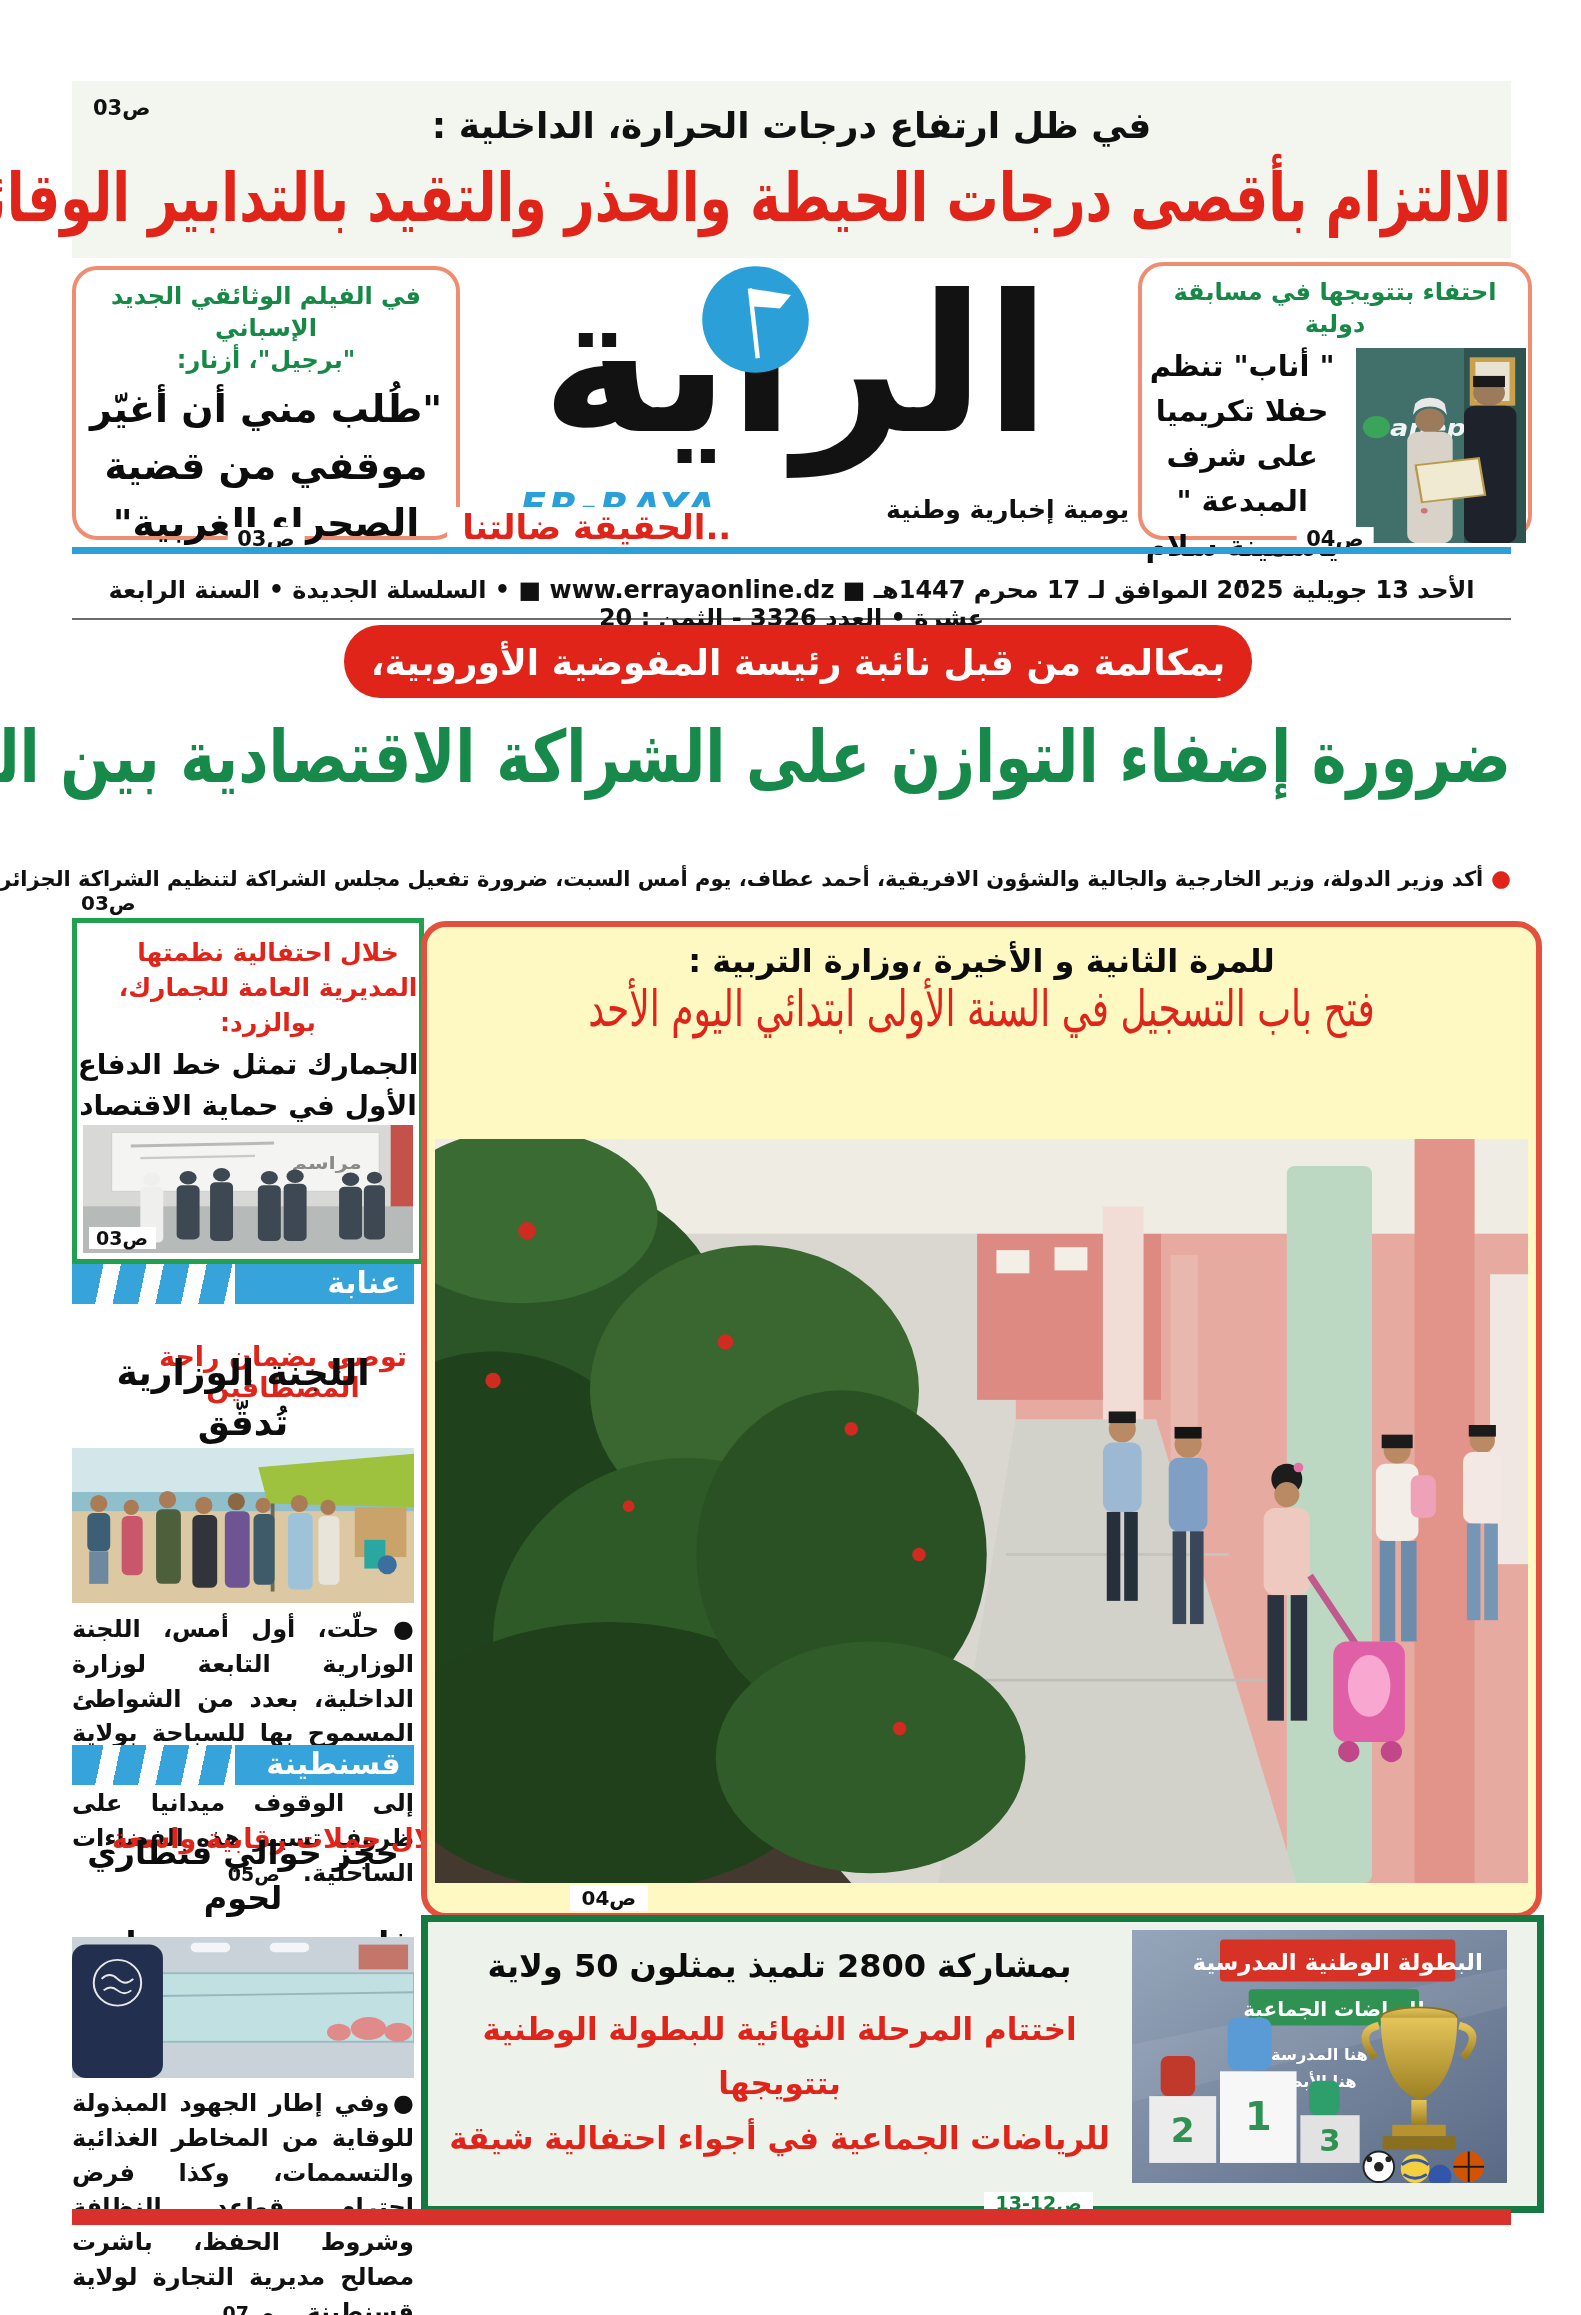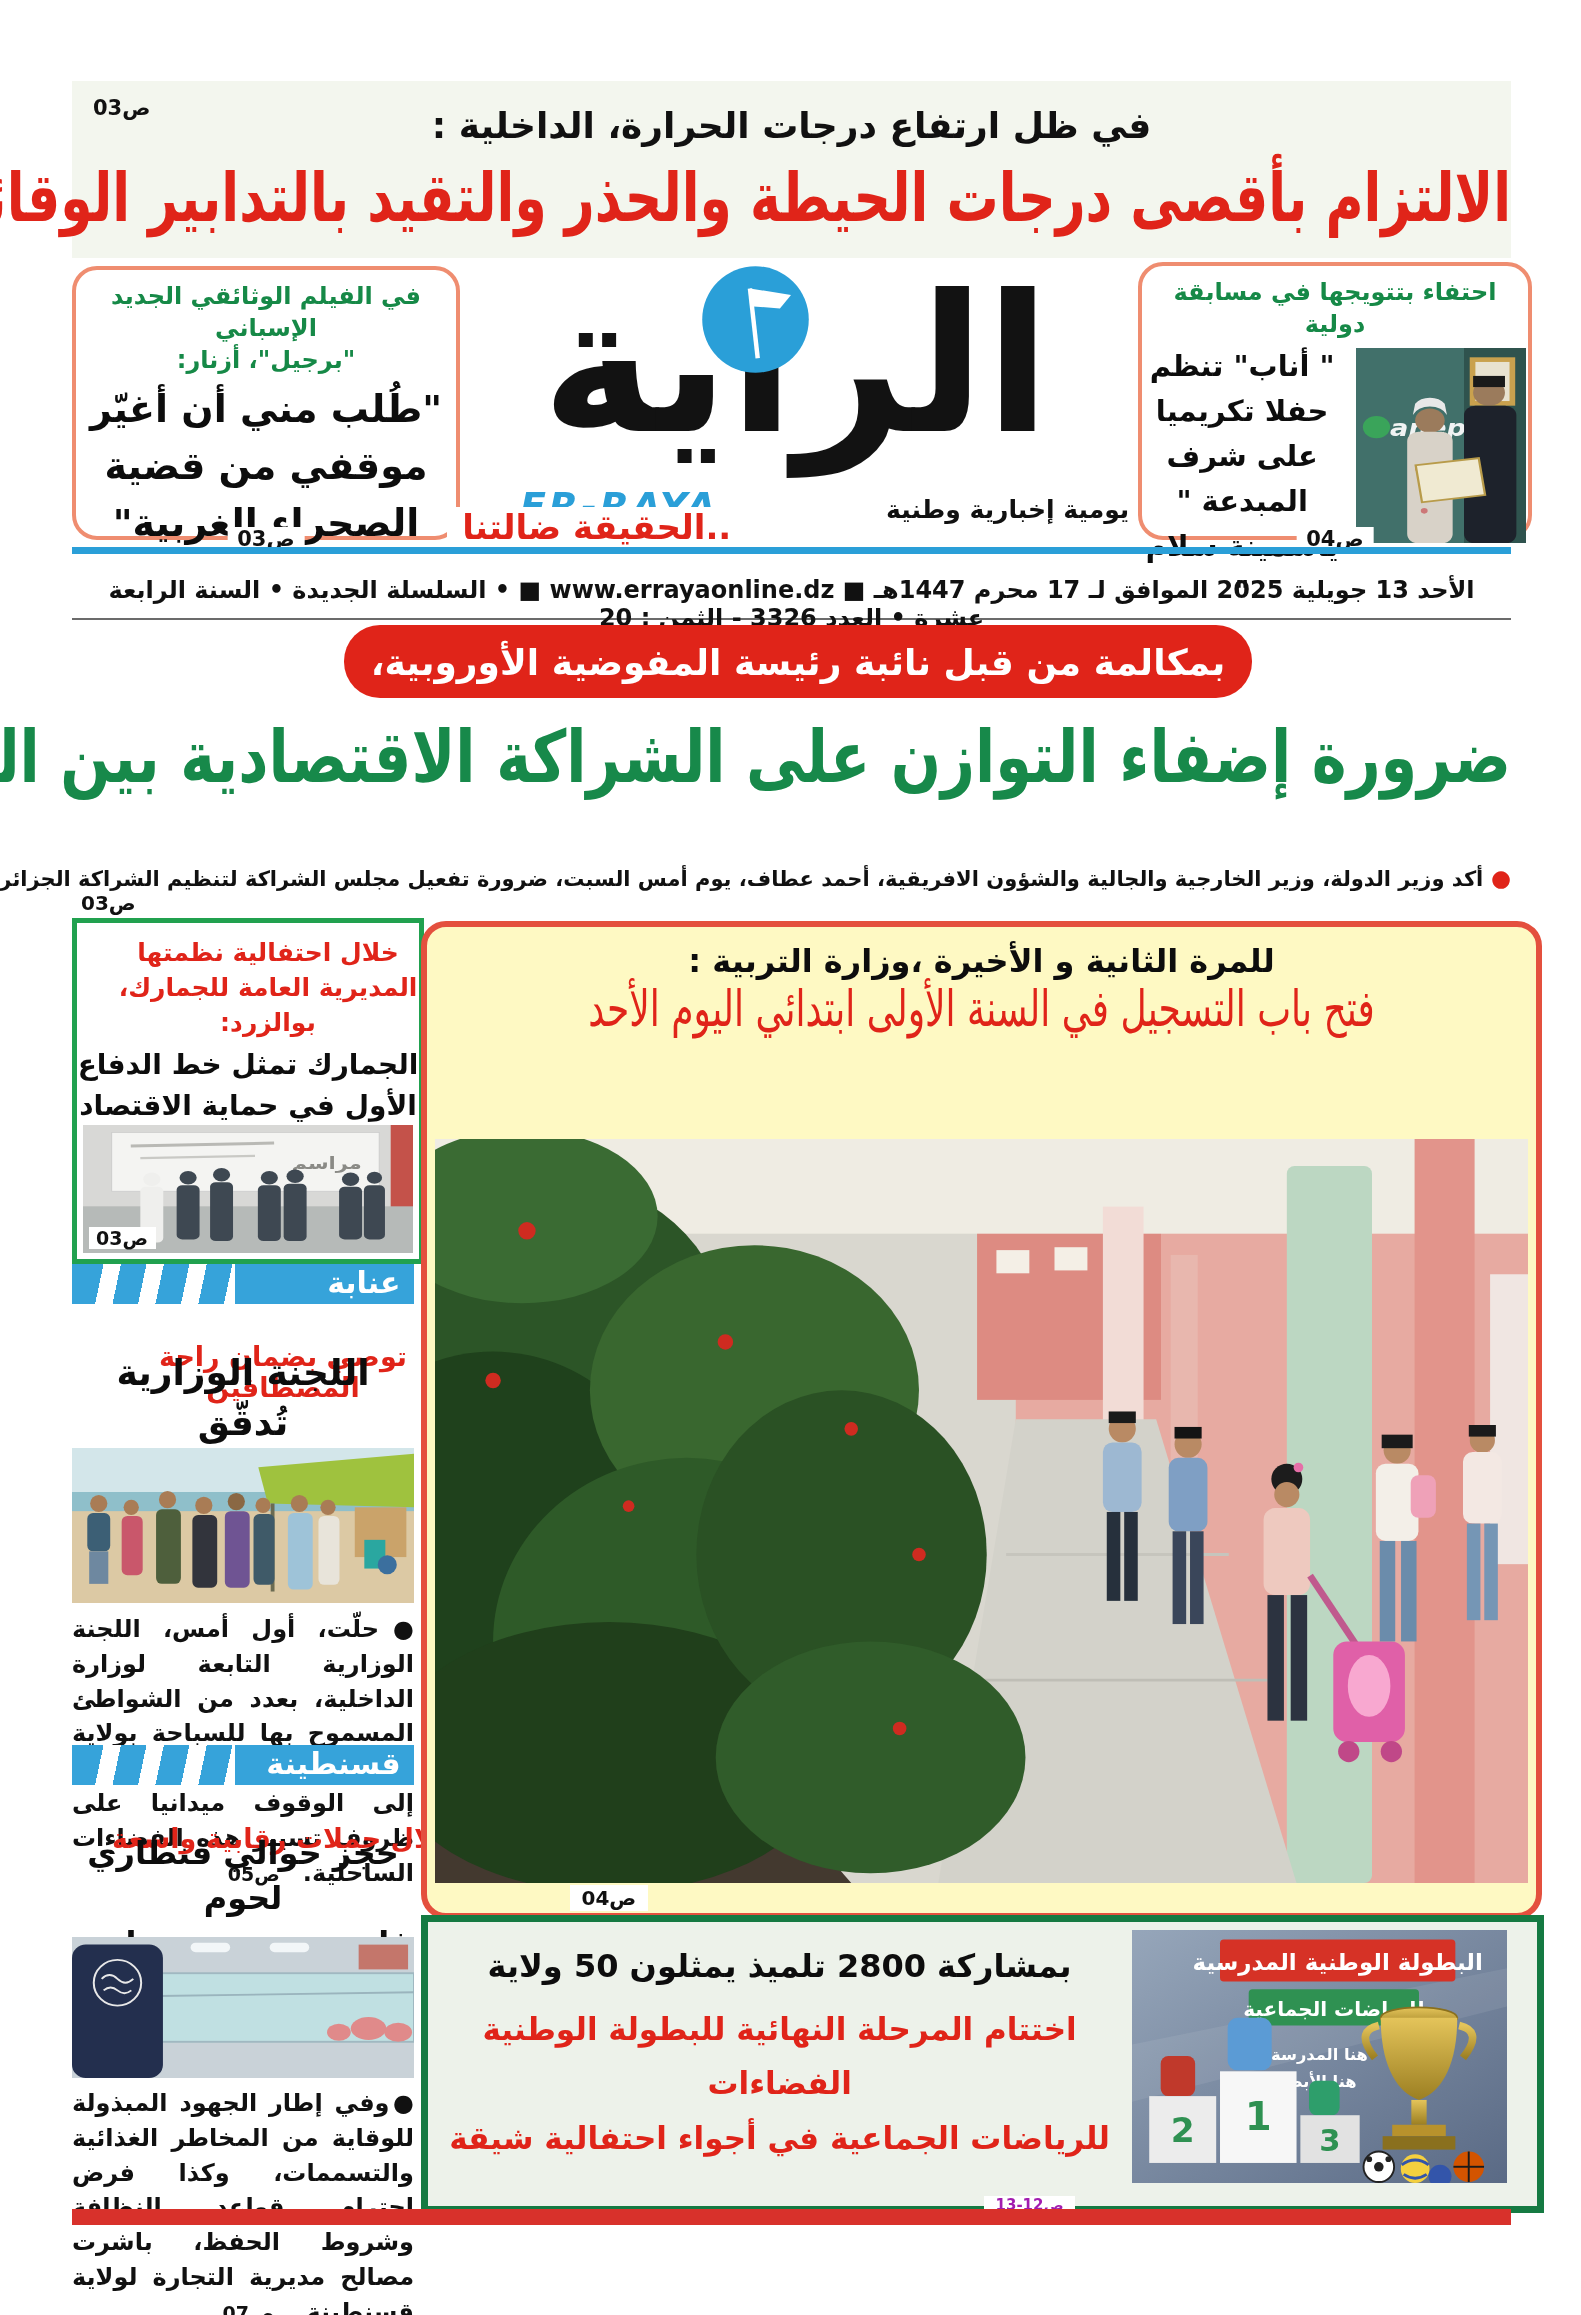--- a/index.html
+++ b/index.html
@@ -70,21 +70,21 @@
   .main-head>span{display:inline-block;transform:scaleY(1.4);transform-origin:top center;}
   .main-photo{position:absolute;left:7.6px;right:7.6px;top:212px;height:744px;}
   .main-ref{position:absolute;left:143px;bottom:1.9px;background:#fff;padding:1px 11.5px;
             font-size:20px;font-weight:bold;color:#111;}
   
   .sports-box{left:421px;top:1915px;width:1109px;height:284px;border:7.6px solid #157a42;background:#edf2ea;}
   .sports-text{position:absolute;left:9.6px;top:25px;width:684px;text-align:center;}
   .sports-kick{font-size:32px;font-weight:bold;color:#0d0d0d;}
   .sports-head{font-size:31px;font-weight:bold;color:#e02419;line-height:1.75;margin-top:17px;}
   .sports-ref{position:absolute;left:556px;bottom:-7.6px;background:#fff;padding:0 11.5px;
-              font-size:15px;font-weight:bold;color:#a21caf;text-align:center;}
+              font-size:19px;font-weight:bold;color:#15803d;text-align:center;}
   .poster{position:absolute;left:704px;top:7.6px;width:375px;height:253px;}
   
   .bottom-bar{left:72px;top:2209px;width:1439px;height:16.3px;background:#d8312b;}
   svg{display:block;}
 </style>
 </head>
 <body>
 
 <div id="page">
 
@@ -333,21 +333,21 @@
         </g>
       </svg>
     </div>
     <div class="main-ref">ص04</div>
   </section>
 
   <section class="abs sports-box">
     <div class="sports-text">
       <div class="sports-kick">بمشاركة 2800 تلميذ يمثلون 50 ولاية</div>
       <div class="sports-head">
-        <div>اختتام المرحلة النهائية للبطولة الوطنية الفضاءات</div>
+        <div>اختتام المرحلة النهائية للبطولة الوطنية بتتويجها</div>
         <div>للرياضات الجماعية في أجواء احتفالية شيقة</div>
       </div>
     </div>
     <div class="poster">
       <svg width="100%" height="100%" viewBox="0 0 392 265" preserveAspectRatio="none">
         <defs>
           <linearGradient id="pbg" x1="0" y1="0" x2="1" y2="1">
             <stop offset="0" stop-color="#96a6ba"></stop>
               <stop offset="1" stop-color="#5a6a85"></stop>
           </linearGradient>

